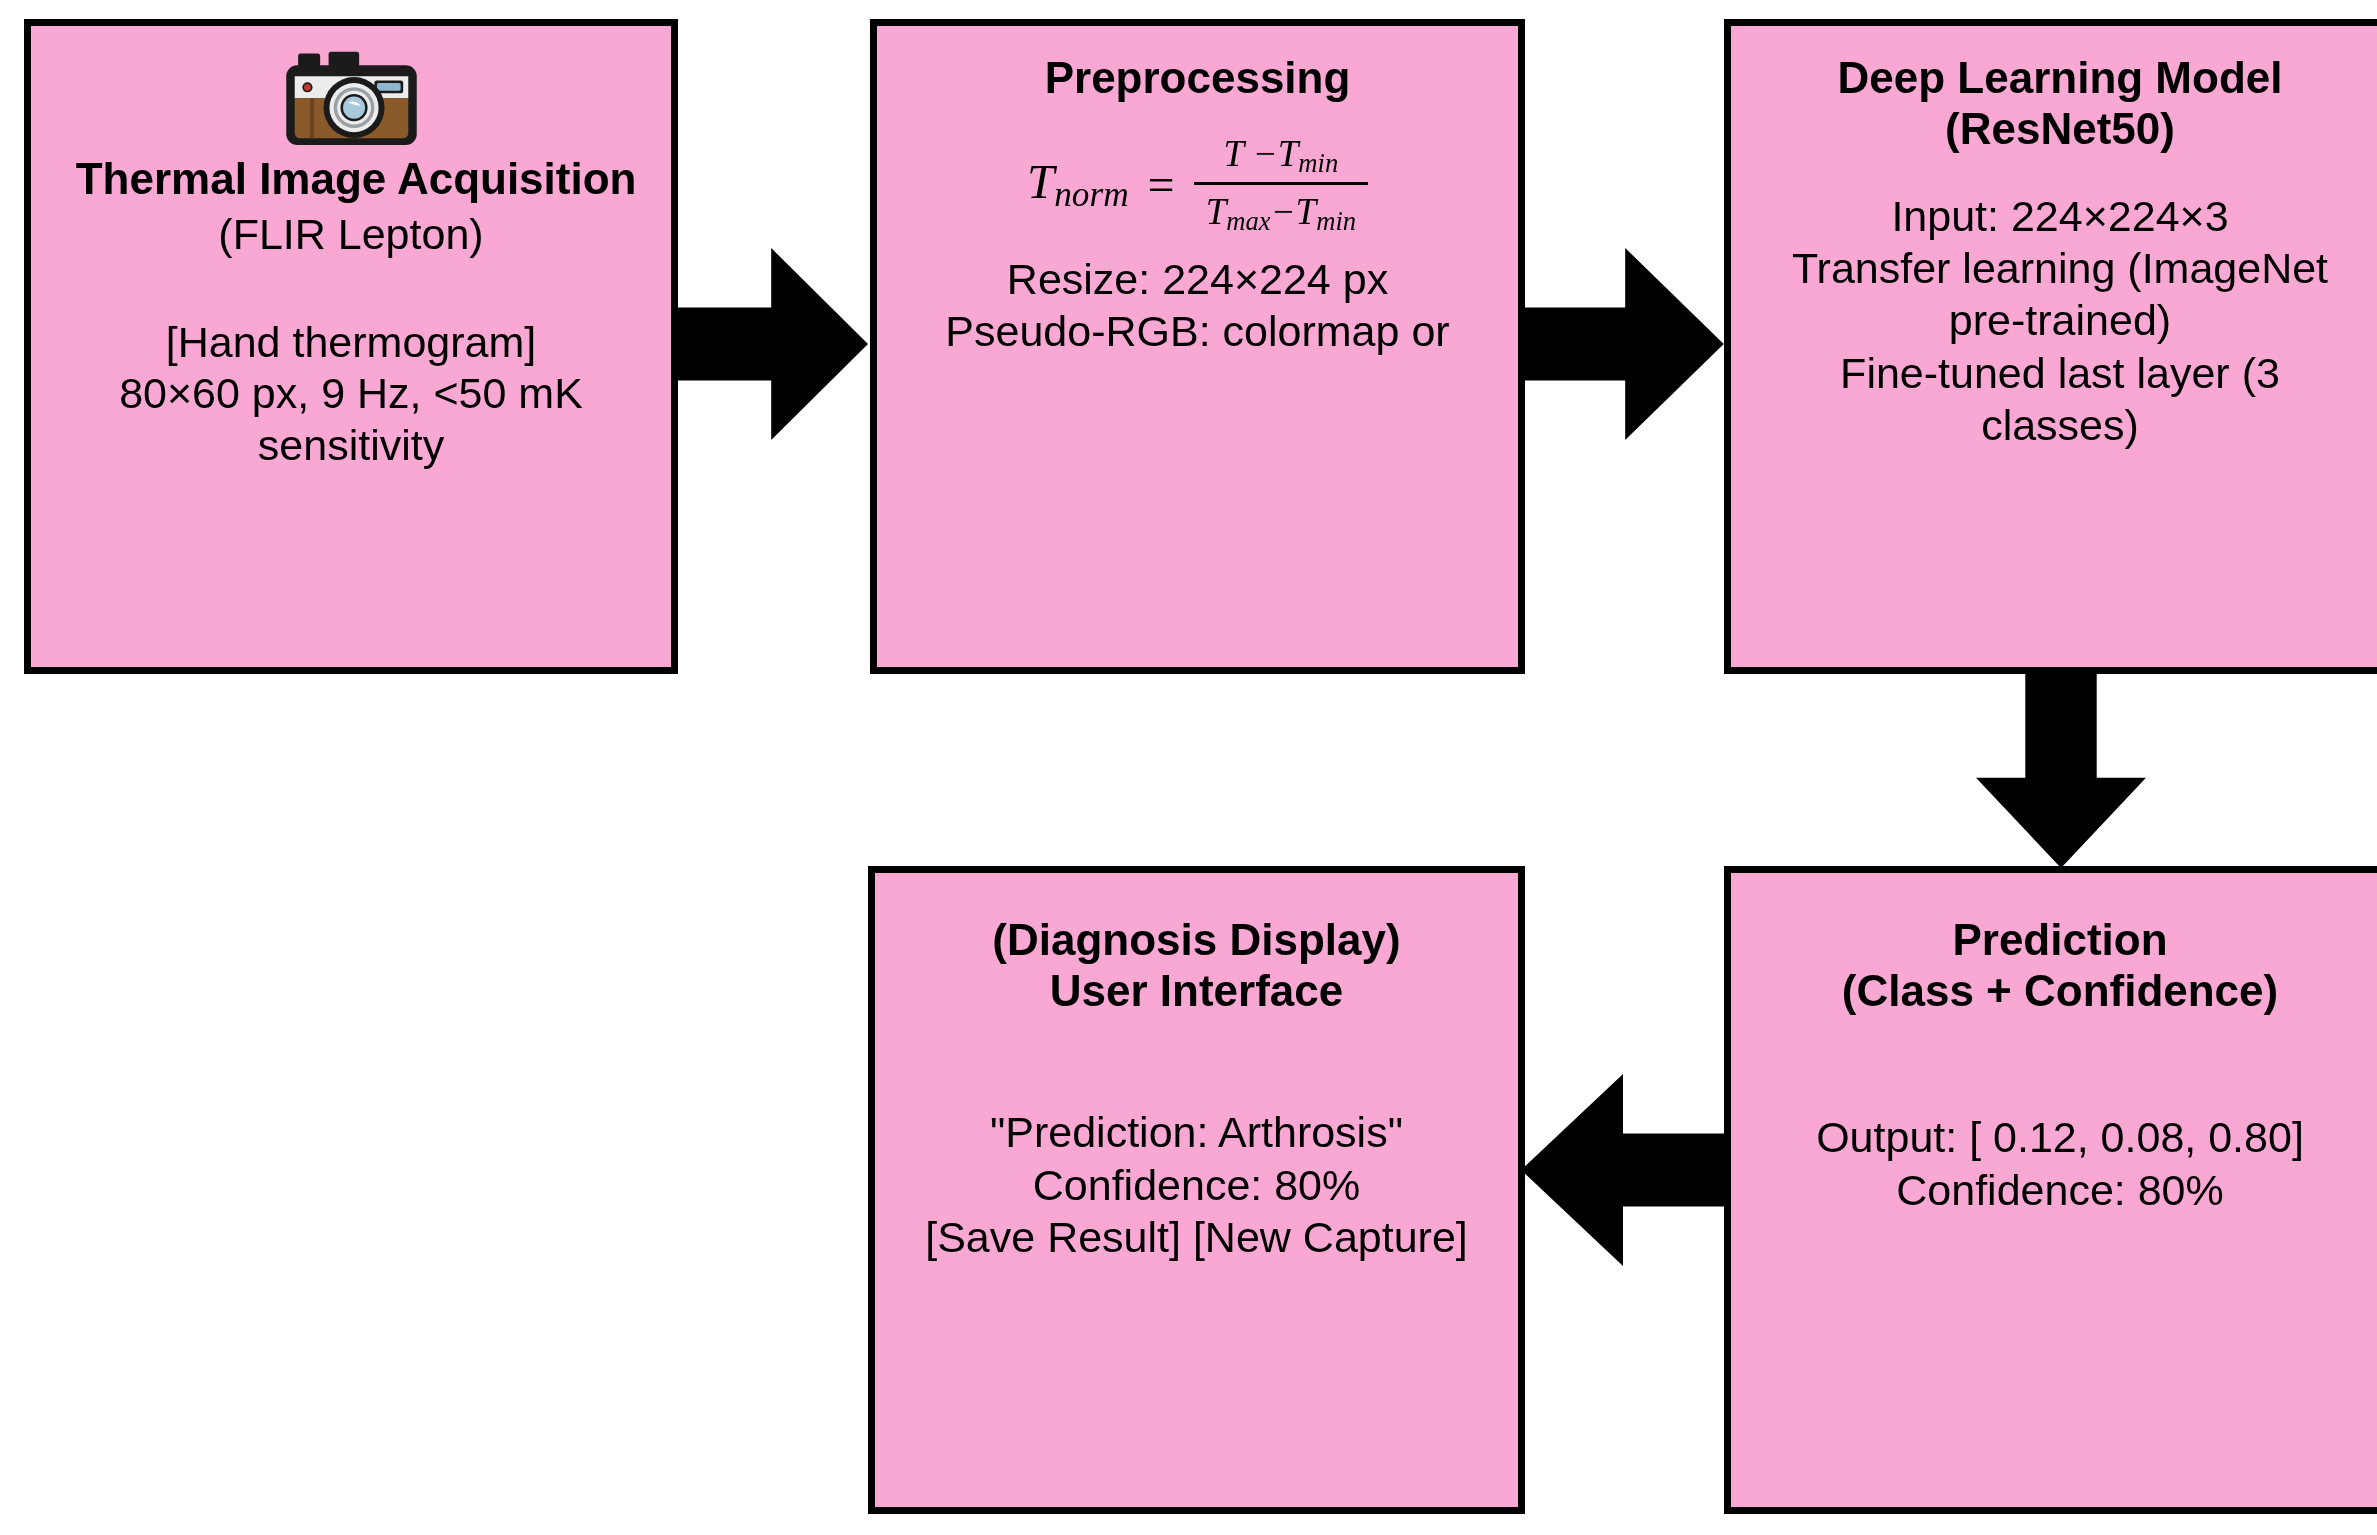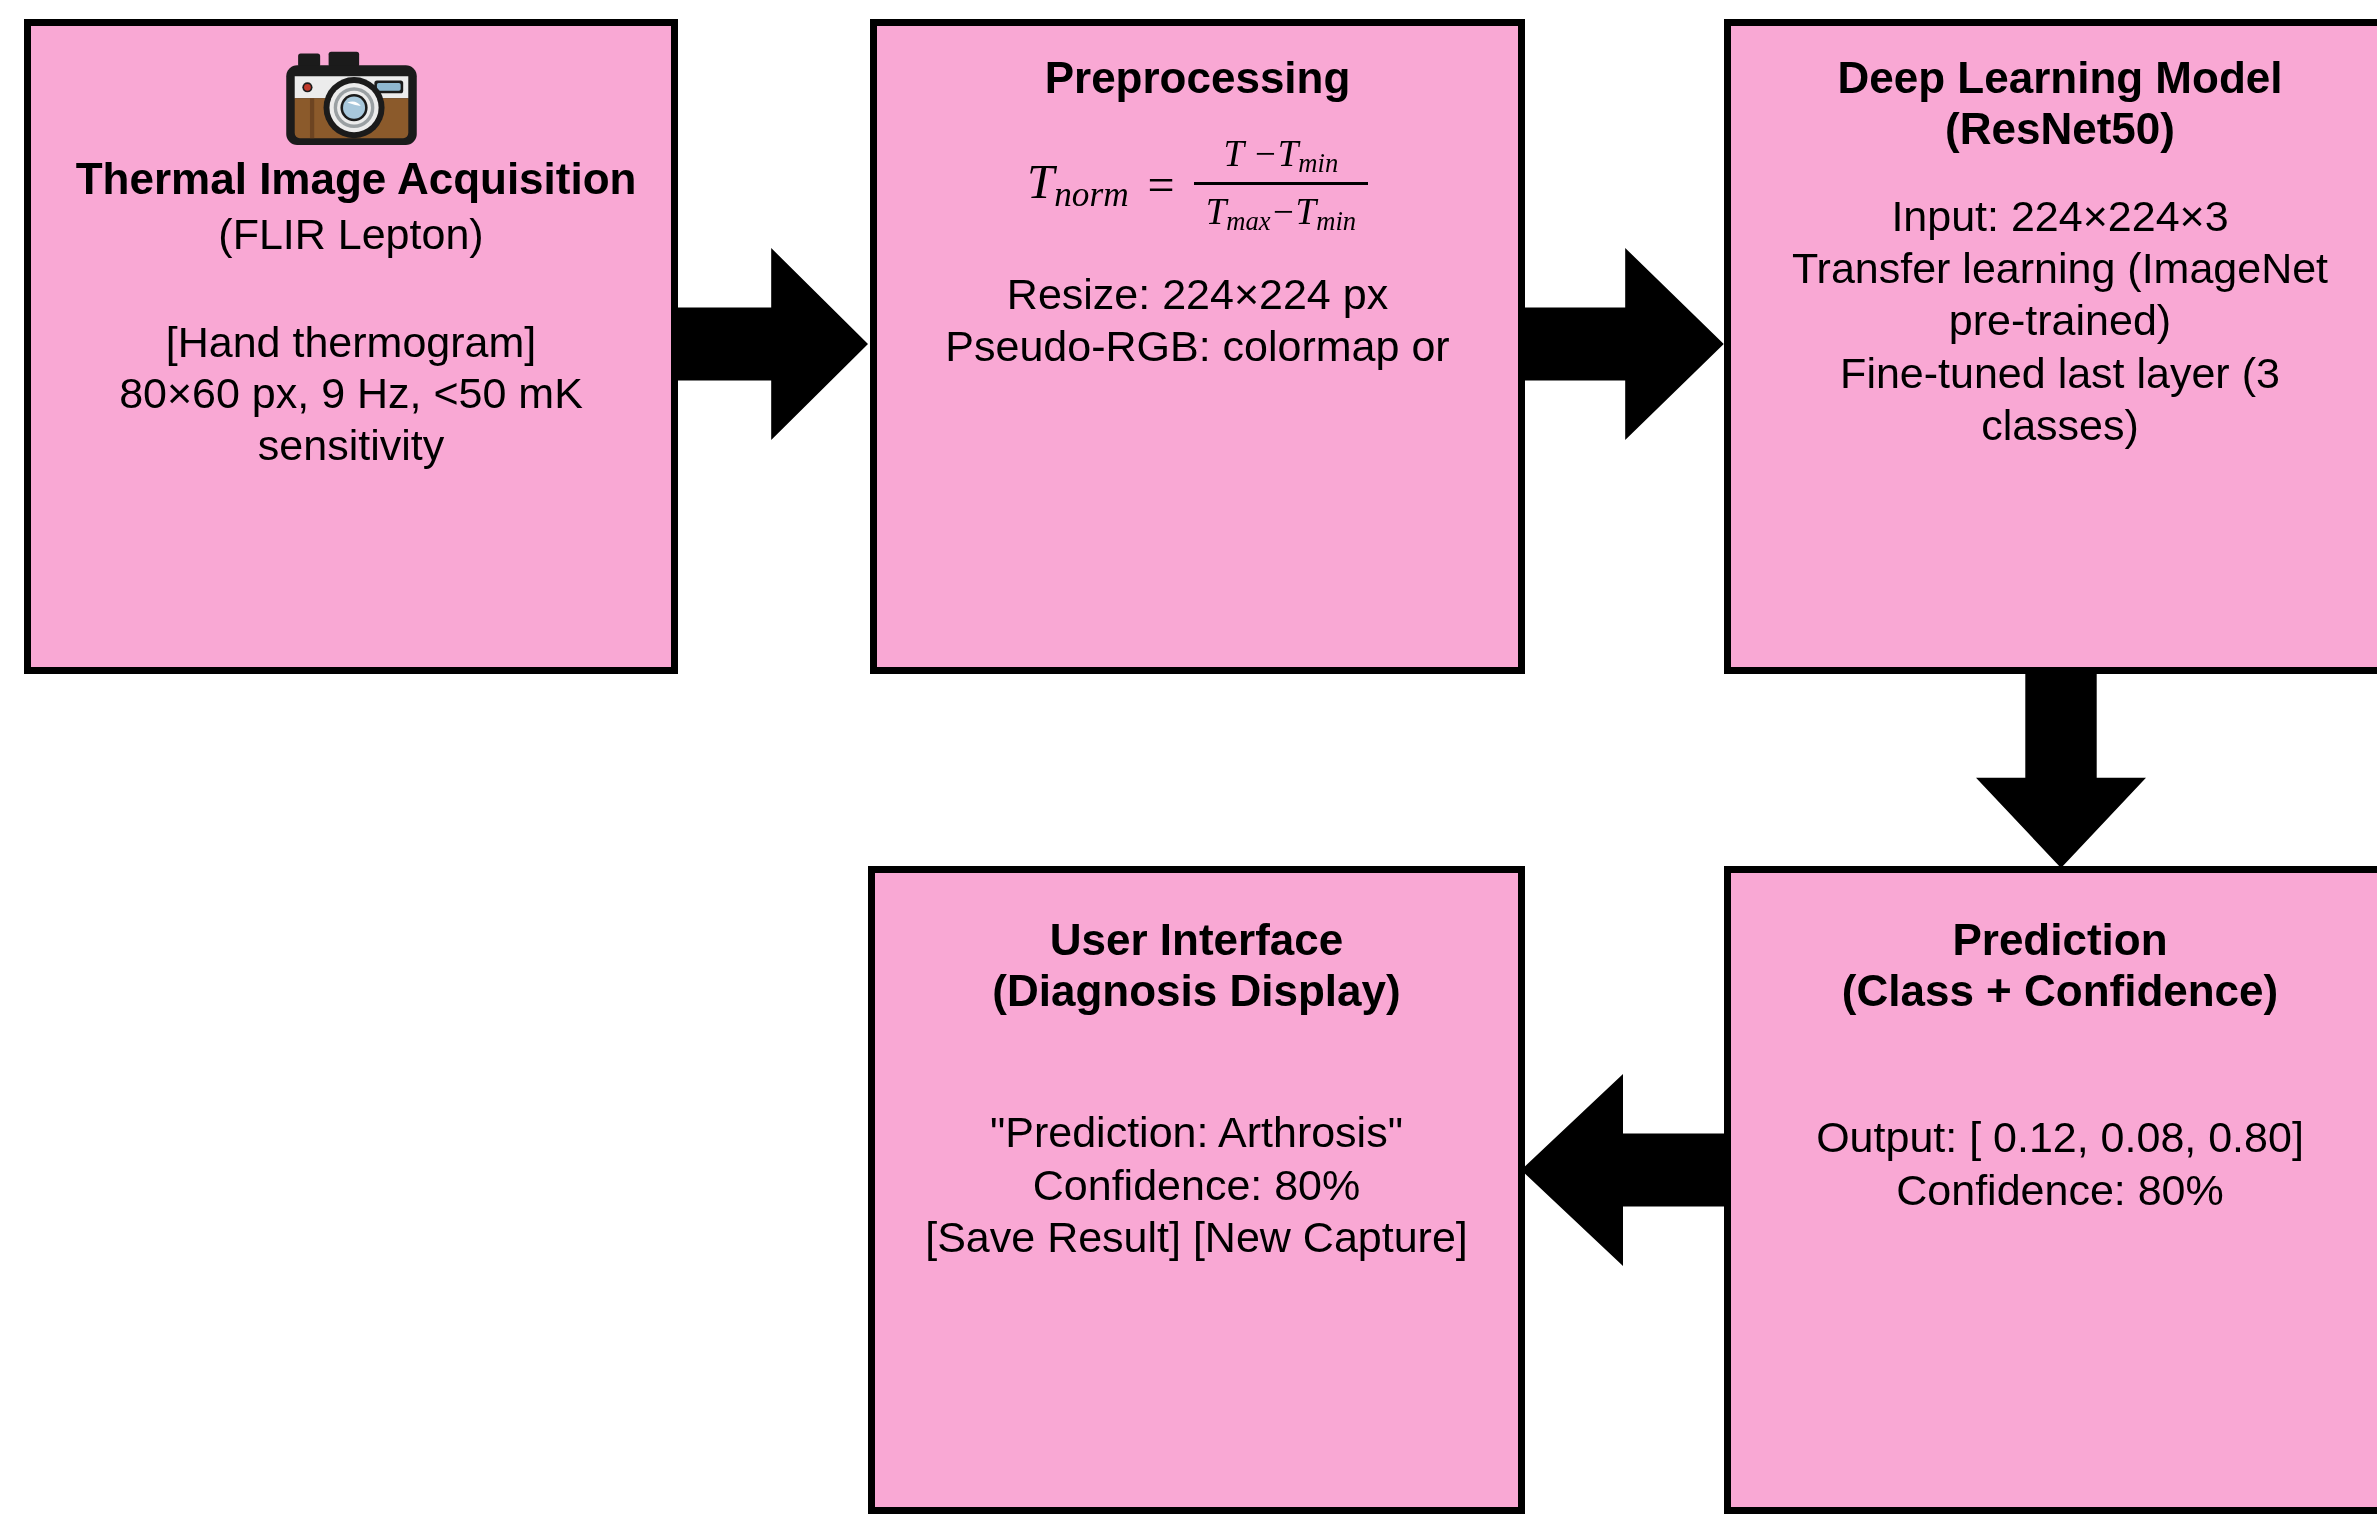--- a/index.html
+++ b/index.html
@@ -78,21 +78,21 @@
   }
   #box-preprocessing .box-title { font-size: 44px; }
   .formula {
     font-family: "Liberation Serif", serif;
     font-style: italic;
     font-size: 48px;
     display: flex;
     align-items: center;
     justify-content: center;
     margin-top: 29px;
-    margin-bottom: 27px;
+    margin-bottom: 12px;
   }
   .formula .lhs { font-size: 49px; }
   .formula .eq {
     font-style: normal;
     margin: 0 19px;
     font-size: 48px;
   }
   .frac {
     display: inline-flex;
     flex-direction: column;
@@ -256,22 +256,22 @@
     </div>
   </div>
 
   <div class="arrow" id="arrow-model-to-pred">
     <svg viewBox="0 0 200 234" width="170" height="199" xmlns="http://www.w3.org/2000/svg">
       <polygon points="58,0 142,0 142,128 200,128 100,234 0,128 58,128" fill="#000000"></polygon>
     </svg>
   </div>
 
   <div class="box" id="box-ui">
+    <div class="box-title nowrap">(Diagnosis Display)</div>
     <div class="box-title nowrap">User Interface</div>
-    <div class="box-title nowrap">(Diagnosis Display)</div>
     <div class="ui-lines">
       <div>"Prediction: Arthrosis"</div>
       <div>Confidence: 80%</div>
       <div>[Save Result] [New Capture]</div>
     </div>
   </div>
 
   <div class="arrow" id="arrow-pred-to-ui">
     <svg viewBox="0 0 240 226" width="204" height="192" xmlns="http://www.w3.org/2000/svg">
       <polygon points="240,70 120,70 120,0 0,113 120,226 120,156 240,156" fill="#000000"></polygon>

